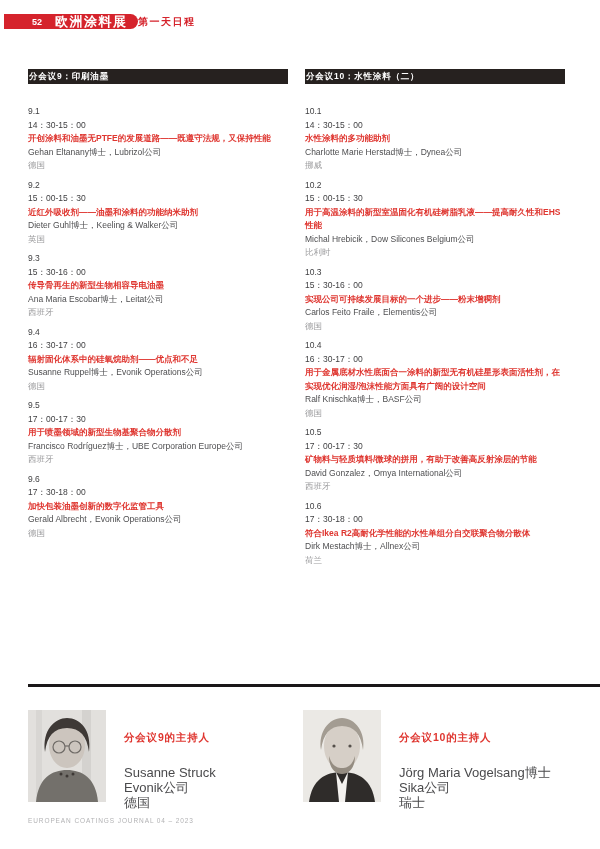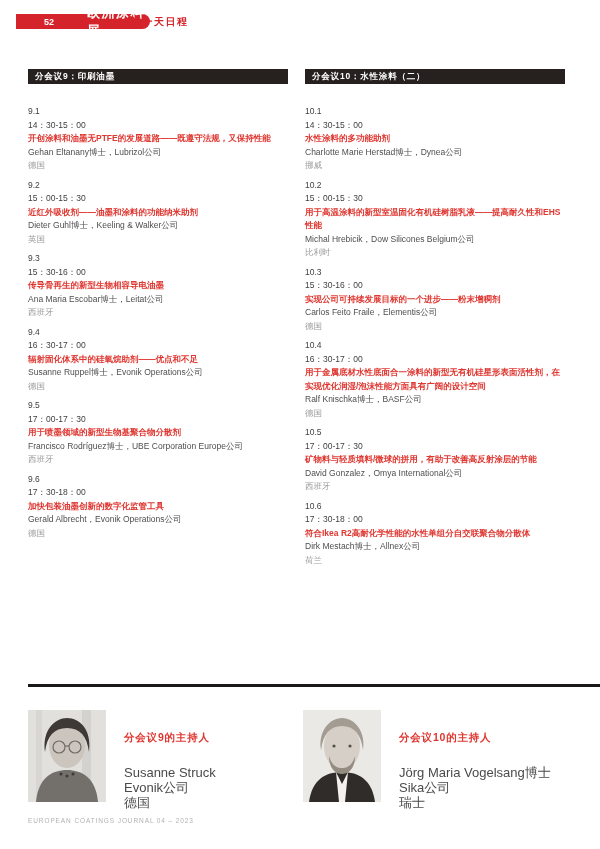--- a/index.html
+++ b/index.html
@@ -2,37 +2,37 @@
 <html><head>
 <meta charset="utf-8">
 <style>
   * { margin:0; padding:0; box-sizing:border-box; }
   html,body { background:#ffffff; }
   body { font-family:"Liberation Sans", sans-serif; }
   .page { position:relative; width:600px; height:849px; background:#ffffff; overflow:hidden; }
 
   
   .badge {
-    position:absolute; top:14px; left:16px; width:134px; height:15px;
+    position:absolute; top:14px; left:4px; width:134px; height:15px;
     background:#d5232c; border-radius:0 8px 8px 0;
-    display:flex; align-items:center; color:#ffffff;gap:20px;
+    display:flex; align-items:center; color:#ffffff;
   }
   .badge .pageno { margin-left:28px; font-size:9px; font-weight:bold; }
   .badge .title  { margin-left:13px; font-size:13px; font-weight:bold; letter-spacing:1.5px; }
   .day-label {
-    position:absolute; top:14px; left:131px; height:15px; line-height:15px;
+    position:absolute; top:14px; left:138px; height:15px; line-height:15px;
     color:#d5232c; font-size:10px; font-weight:bold; letter-spacing:1.5px;
   }
 
   
   .columns { position:absolute; top:69px; left:28px; width:537px; display:flex; gap:17px; }
   .col { width:260px; }
   .session-bar {
     background:#26211f; color:#ffffff; height:15px; line-height:15px;
-    font-size:8.5px; font-weight:bold; letter-spacing:0.8px; padding-left:7px;
+    font-size:8.5px; font-weight:bold; letter-spacing:0.8px; padding-left:1px;
   }
   .talk { margin-top:6px; font-size:8.5px; line-height:13.5px; }
   .talk:first-of-type { margin-top:21px; }
   .talk-no, .talk-time { color:#3f3f41; }
   .talk-title { color:#df3630; font-weight:bold; }
   .talk-speaker { color:#4e4e50; }
   .talk-country { color:#9c9c9e; }
 
   
   .divider { position:absolute; top:684px; left:28px; width:572px; height:3px; background:#1a1718; }

